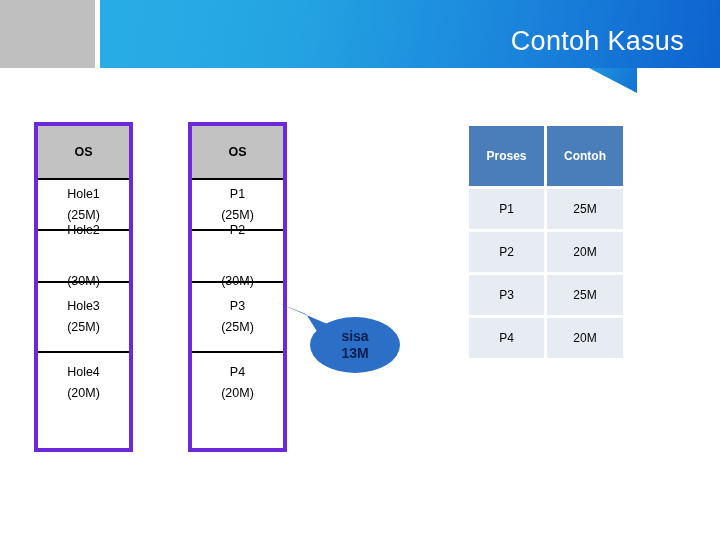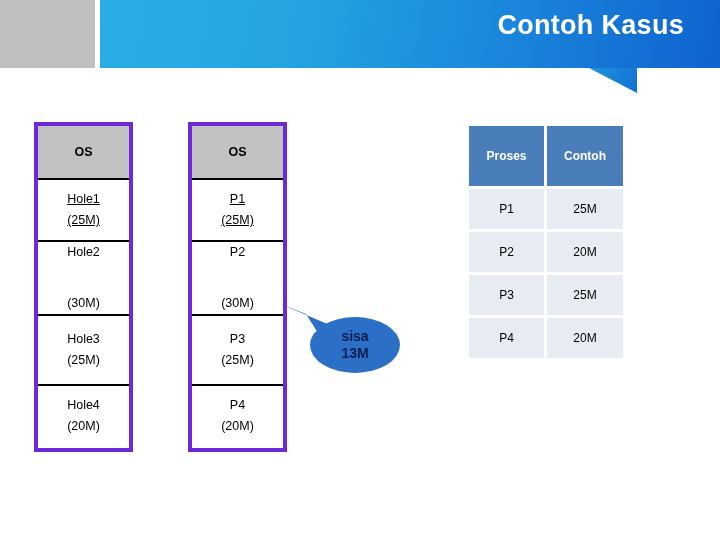--- a/index.html
+++ b/index.html
@@ -38,24 +38,24 @@
   .header-notch {
     position: absolute;
     left: 589px; top: 68px;
     width: 48px; height: 25px;
     background: linear-gradient(120deg, #1F94DE 0%, #1271D4 100%);
     clip-path: polygon(0 0, 100% 0, 100% 100%);
   }
   .header-title {
     position: absolute;
     right: 36px;
-    top: 10px;
+    top: 26px;
     color: #ffffff;
     font-size: 27px;
-    font-weight: 700;
+    font-weight: 400;
     letter-spacing: 0.3px;
     white-space: nowrap;
   }
 
   
   .mem-col {
     position: absolute;
     border: 4px solid #6d28d9;
     box-sizing: border-box;
     background: #ffffff;
@@ -79,22 +79,22 @@
   .mem-cell.os {
     background: #c2c2c2;
     font-weight: bold;
     font-size: 12.5px;
   }
   .mem-cell .cell-name { display: block; }
   .mem-cell .cell-size { display: block; }
 
   
   .h-os    { height: 54px; }
-  .h-r1    { height: 62px; text-decoration: underline; }
-  .h-r2    { height: 74px; gap: 30px; }
+  .h-r1    { height: 51px; }
+  .h-r2    { height: 52px; gap: 30px; }
   .h-r3    { height: 70px; }
   .h-r4    { height: 59px; border-radius: 21px; }
 
   
   .callout-tail {
     position: absolute;
     left: 276px; top: 298px;
     width: 60px; height: 38px;
   }
   .callout-bubble {

